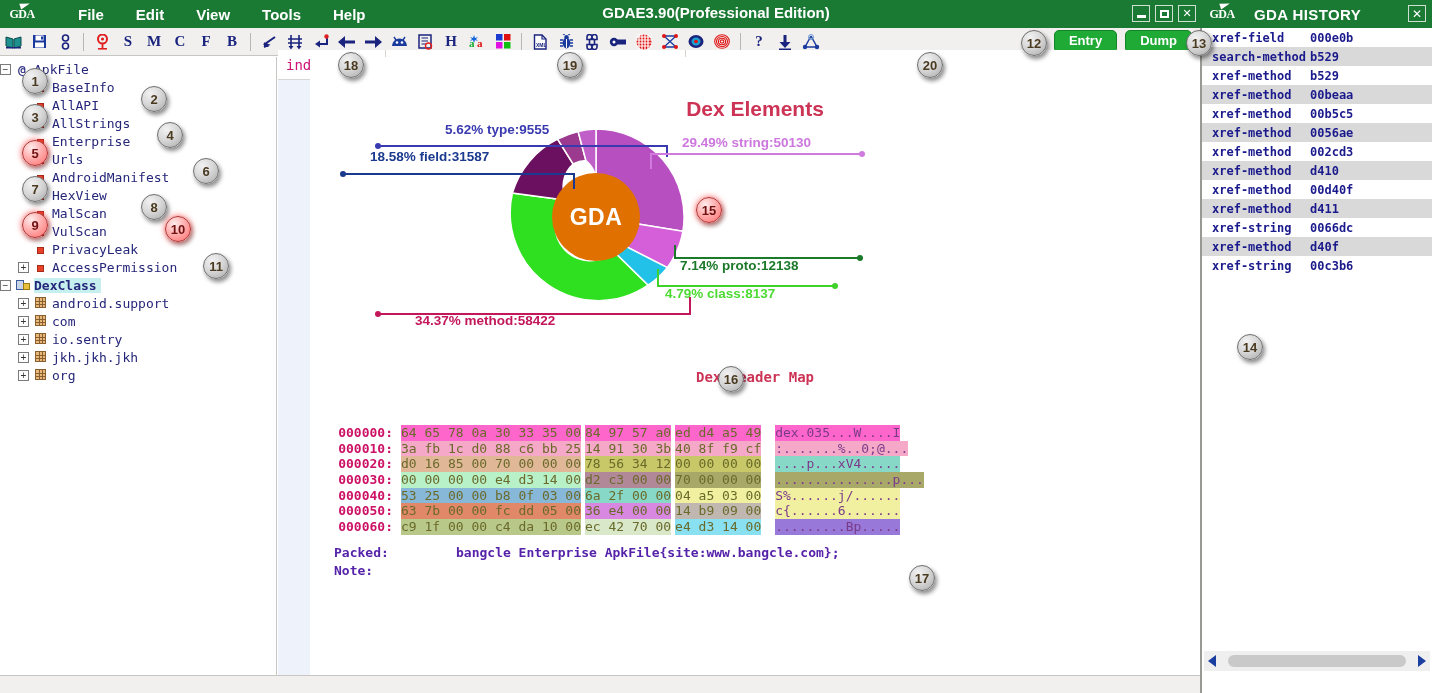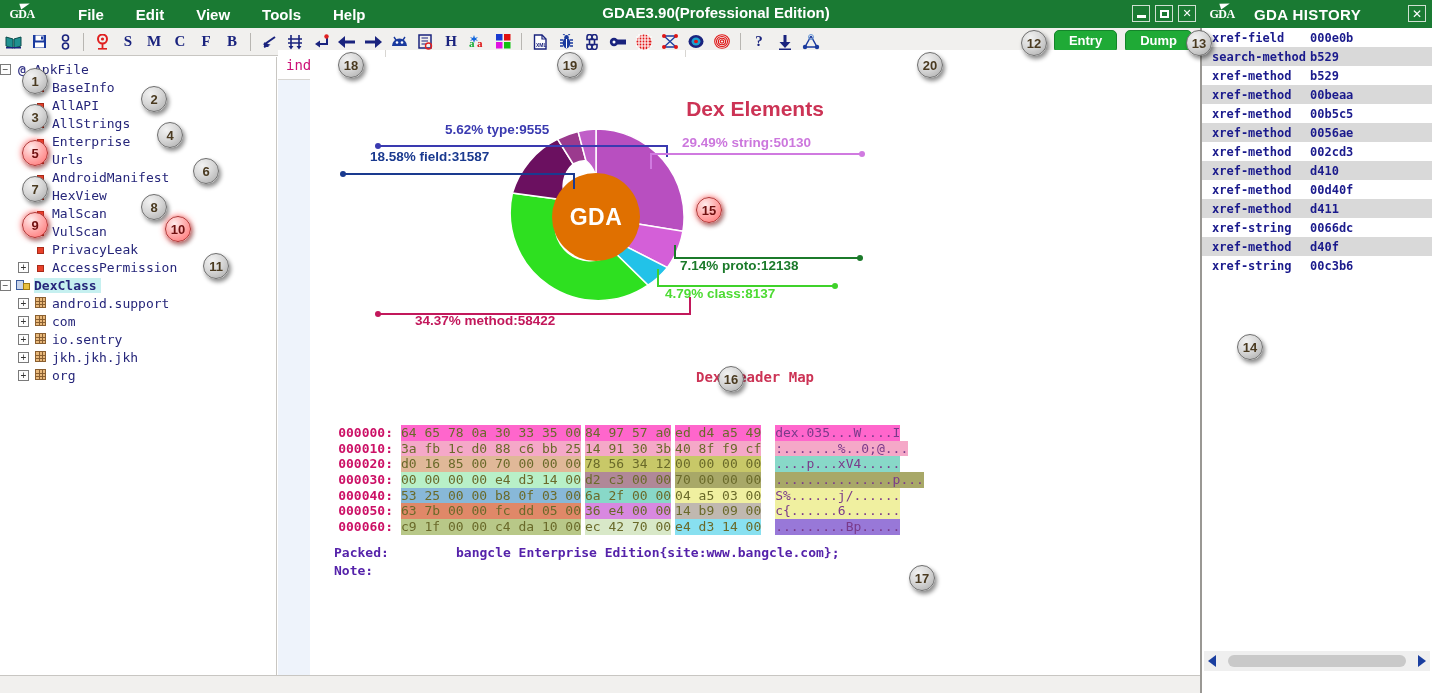--- a/index.html
+++ b/index.html
@@ -674,21 +674,21 @@
         <div class="hexrow"><span class="hx-off">000020:</span><span class="hx-b hx-grpA" style="background: rgb(224, 184, 152);">d0 16 85 00 70 00 00 00</span><span class="hx-b hx-grpB" style="background: rgb(200, 200, 104);">78 56 34 12</span><span class="hx-b hx-grpB" style="background: rgb(200, 200, 104);">00 00 00 00</span><span class="hx-ascii" style="background: rgb(136, 216, 200); color: rgb(122, 58, 138);">....p...xV4.....</span></div>
         <div class="hexrow"><span class="hx-off">000030:</span><span class="hx-b hx-grpA" style="background: rgb(184, 240, 200);">00 00 00 00 e4 d3 14 00</span><span class="hx-b hx-grpB" style="background: rgb(176, 136, 152);">d2 c3 00 00</span><span class="hx-b hx-grpB" style="background: rgb(168, 168, 104);">70 00 00 00</span><span class="hx-ascii" style="background: rgb(168, 168, 104); color: rgb(122, 58, 138);">...............p...</span></div>
         <div class="hexrow"><span class="hx-off">000040:</span><span class="hx-b hx-grpA" style="background: rgb(136, 184, 216);">53 25 00 00 b8 0f 03 00</span><span class="hx-b hx-grpB" style="background: rgb(136, 216, 200);">6a 2f 00 00</span><span class="hx-b hx-grpB" style="background: rgb(240, 240, 160);">04 a5 03 00</span><span class="hx-ascii" style="background: rgb(240, 240, 160); color: rgb(122, 58, 138);">S%......j/......</span></div>
         <div class="hexrow"><span class="hx-off">000050:</span><span class="hx-b hx-grpA" style="background: rgb(224, 136, 104);">63 7b 00 00 fc dd 05 00</span><span class="hx-b hx-grpB" style="background: rgb(216, 136, 224);">36 e4 00 00</span><span class="hx-b hx-grpB" style="background: rgb(192, 184, 176);">14 b9 09 00</span><span class="hx-ascii" style="background: rgb(240, 240, 160); color: rgb(122, 58, 138);">c{......6.......</span></div>
         <div class="hexrow"><span class="hx-off">000060:</span><span class="hx-b hx-grpA" style="background: rgb(184, 200, 136);">c9 1f 00 00 c4 da 10 00</span><span class="hx-b hx-grpB" style="background: rgb(216, 232, 200);">ec 42 70 00</span><span class="hx-b hx-grpB" style="background: rgb(136, 224, 240);">e4 d3 14 00</span><span class="hx-ascii" style="background: rgb(152, 120, 216); color: rgb(122, 58, 138);">.........Bp.....</span></div>
       </div>
 
     <div class="footer-txt">
       <div class="ft-row">
         <span class="ft-k">Packed:</span>
-        <span>bangcle Enterprise Edition{site:www.bangcle.com};</span>
+        <span>bangcle Enterprise ApkFile{site:www.bangcle.com};</span>
       </div>
       <div class="ft-row">
         <span class="ft-k">Note:</span>
       </div>
     </div>
   </div>
 
   <div class="bottom-bar"></div>
 
   <div class="hist-panel">

